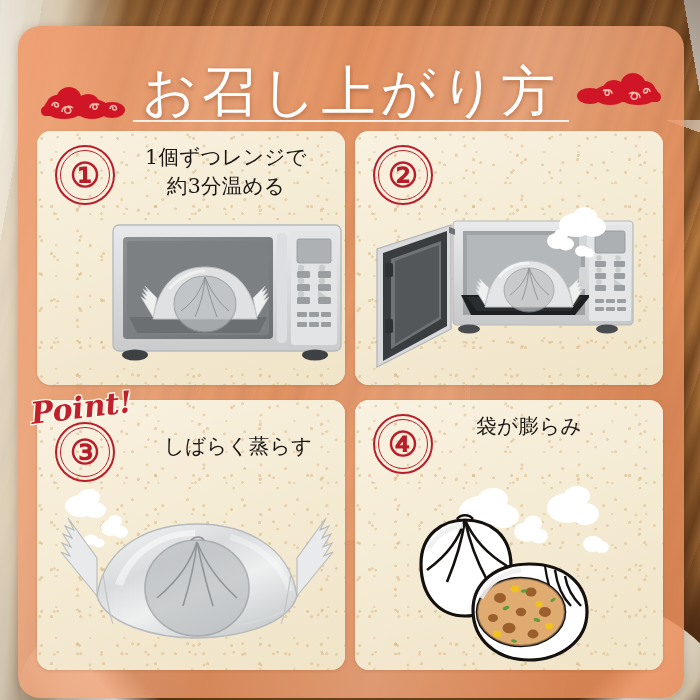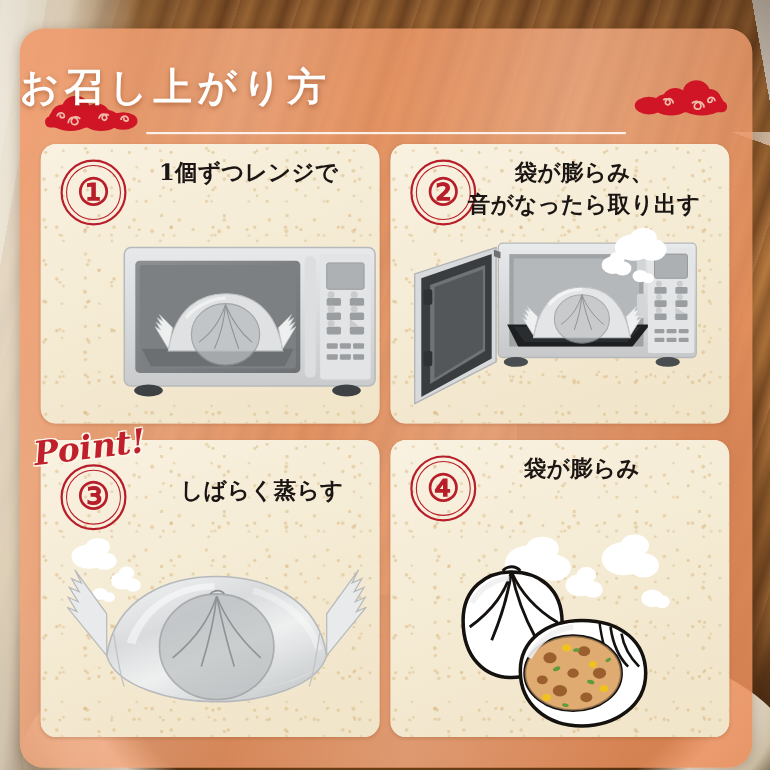--- a/index.html
+++ b/index.html
@@ -51,23 +51,23 @@
     border-radius:22px;
     background:linear-gradient(135deg, rgba(240,150,100,.86) 0%, rgba(238,152,104,.80) 45%, rgba(234,142,92,.86) 100%);
     box-shadow:0 2px 10px rgba(60,25,6,.25);
     overflow:hidden;}
   .panel-sheen{position:absolute;inset:0;
     background:linear-gradient(104deg, rgba(255,255,255,.0) 0%, rgba(255,255,255,.14) 26%, rgba(255,255,255,.02) 42%,
                rgba(255,255,255,.16) 62%, rgba(255,255,255,0) 86%);}
 
   
   .header{position:absolute;left:0;top:28px;width:666px;height:84px;}
-  .title{position:absolute;left:0;right:0;top:2px;
+  .title{position:absolute;left:0;right:0;top:2px;text-align:center;
     font-family:"DejaVu Sans", sans-serif;
-    font-size:35px;font-weight:700;color:#ffffff;letter-spacing:5px;
+    font-size:54px;font-weight:400;color:#ffffff;letter-spacing:5px;
     text-shadow:0 2px 5px rgba(120,50,16,.45);}
   .title-rule{position:absolute;left:115px;top:66px;width:436px;height:2px;background:rgba(255,255,255,.85);}
   .cloud{position:absolute;width:92px;height:40px;}
   .cloud.left{left:22px;top:28px;}
   .cloud.right{right:22px;top:14px;}
 
   
   .card{position:absolute;border-radius:14px;overflow:hidden;
     background:#f7eeda;
     box-shadow:0 1px 3px rgba(110,55,20,.18);}
@@ -93,21 +93,21 @@
 
   
   .numwrap{position:absolute;left:18px;top:14px;width:60px;height:60px;}
   .numring{position:absolute;inset:0;border:2.2px solid #b81d2a;border-radius:50%;}
   .numring.inner{inset:5px;border-width:1.6px;}
   .numtxt{position:absolute;inset:0;display:flex;align-items:center;justify-content:center;
     font-family:"DejaVu Serif", serif;font-size:34px;font-weight:700;color:#b81d2a;line-height:1;}
 
   .cardtitle{position:absolute;left:78px;right:8px;top:12px;
     font-family:"DejaVu Serif", serif;font-size:20.5px;line-height:1.42;color:#1b1613;
-    text-align:center;font-weight:700;letter-spacing:.3px;}
+    text-align:center;font-weight:400;letter-spacing:.3px;}
   #card3 .cardtitle{top:24px;margin-left:24px;}
 
   
   .point{position:absolute;left:15px;top:370px;
     font-family:"DejaVu Serif", serif;font-style:italic;font-weight:700;font-size:30px;
     color:#c0202c;letter-spacing:0px;z-index:9;
     text-shadow:1.5px 1.5px 0 #fdf6e8, -1.2px 1.2px 0 #fdf6e8, 1.2px -1.2px 0 #fdf6e8, -1.2px -1.2px 0 #fdf6e8;
     transform:rotate(-7deg);transform-origin:left bottom;}
 
   
@@ -178,20 +178,21 @@
       <div class="card-tex"></div>
 
       <div class="numwrap">
         <div class="numring"></div>
         <div class="numring inner"></div>
         <div class="numtxt">①</div>
       </div>
 
       <div class="cardtitle">
         <div>1個ずつレンジで</div>
+        <div>約3分温める</div>
       </div>
 
       <div class="illo" style="left:72px;top:88px;">
         <svg width="236" height="160" viewBox="0 0 236 160">
           <defs>
             <linearGradient id="mwBody" x1="0" y1="0" x2="0" y2="1">
               <stop offset="0" stop-color="#e8e9ea"></stop>
                 <stop offset="1" stop-color="#c9cbcd"></stop>
             </linearGradient>
             <linearGradient id="mwGlass" x1="0" y1="0" x2="1" y2="1">
@@ -254,24 +255,20 @@
 
     <div class="card" id="card2">
       <div class="card-tex"></div>
 
       <div class="numwrap">
         <div class="numring"></div>
         <div class="numring inner"></div>
         <div class="numtxt">②</div>
       </div>
 
-      <div class="cardtitle" style="left:52px;">
-        <div>袋が膨らみ、</div>
-        <div>音がなったら取り出す</div>
-      </div>
 
       <div class="illo" style="left:6px;top:80px;">
         <svg width="298" height="172" viewBox="0 0 298 172">
           <defs>
             <linearGradient id="mwBody2" x1="0" y1="0" x2="0" y2="1">
               <stop offset="0" stop-color="#e9eaeb"></stop>
                 <stop offset="1" stop-color="#c6c8ca"></stop>
             </linearGradient>
           </defs>
 

